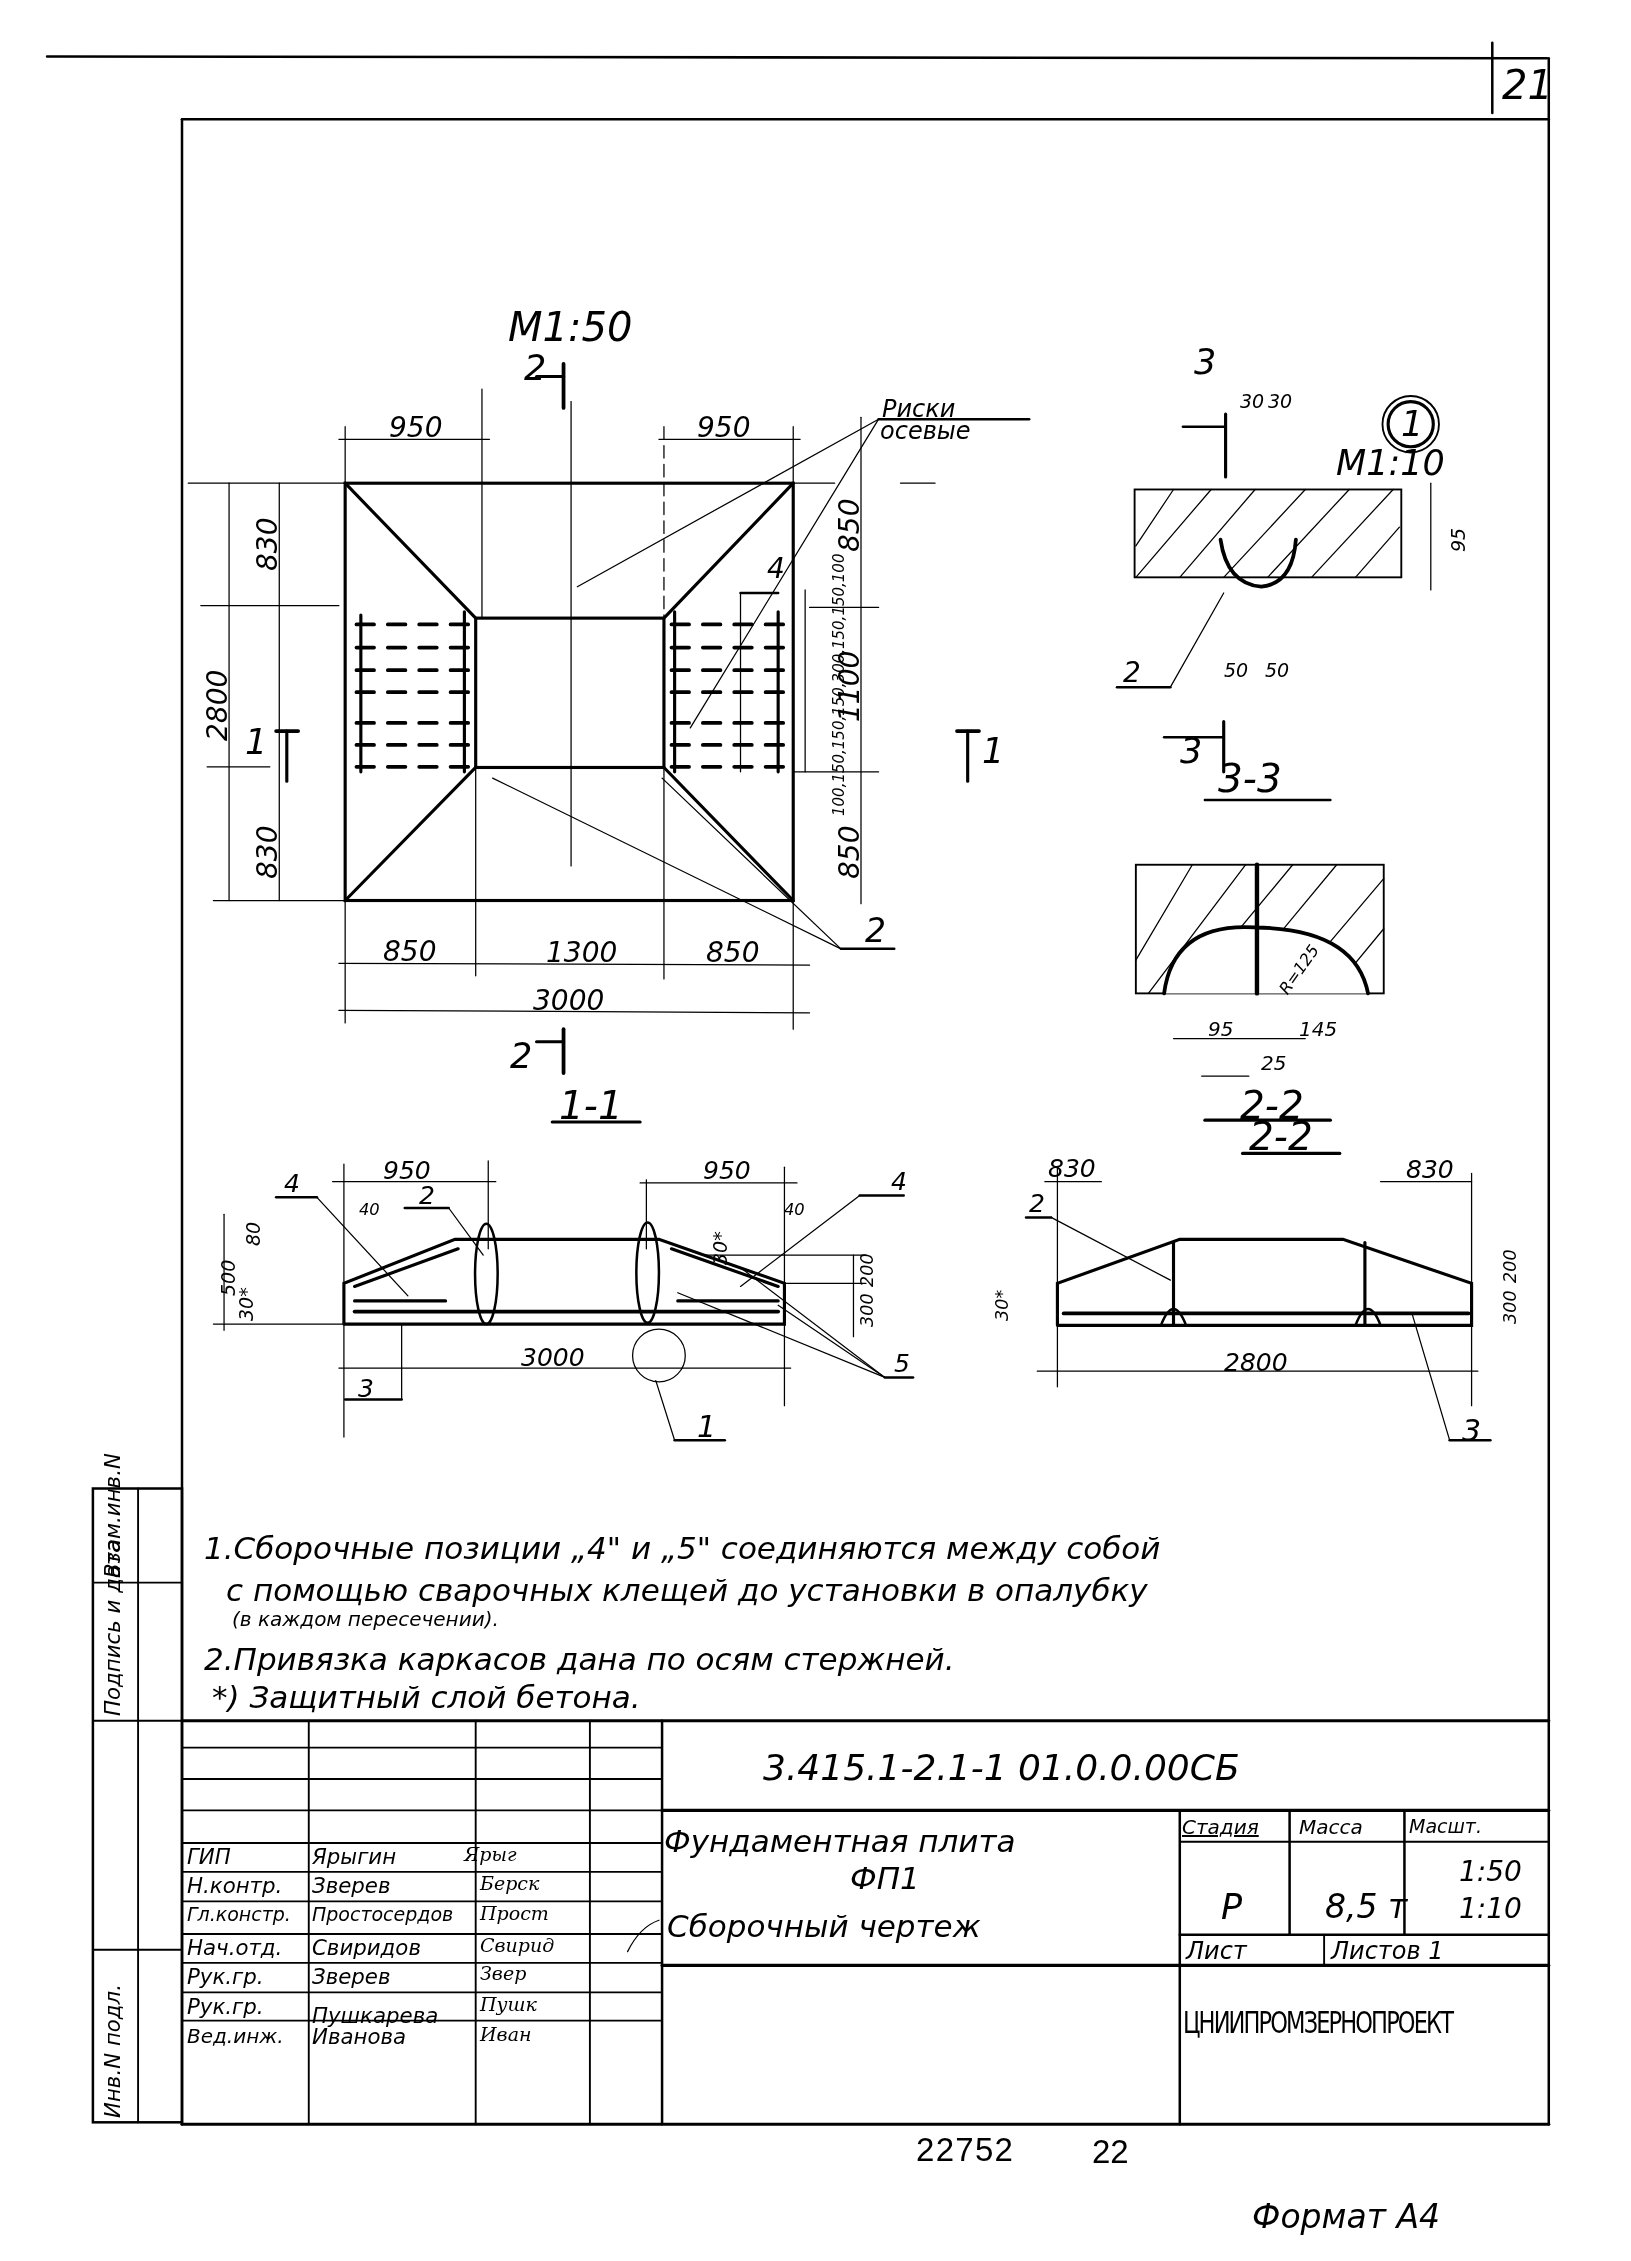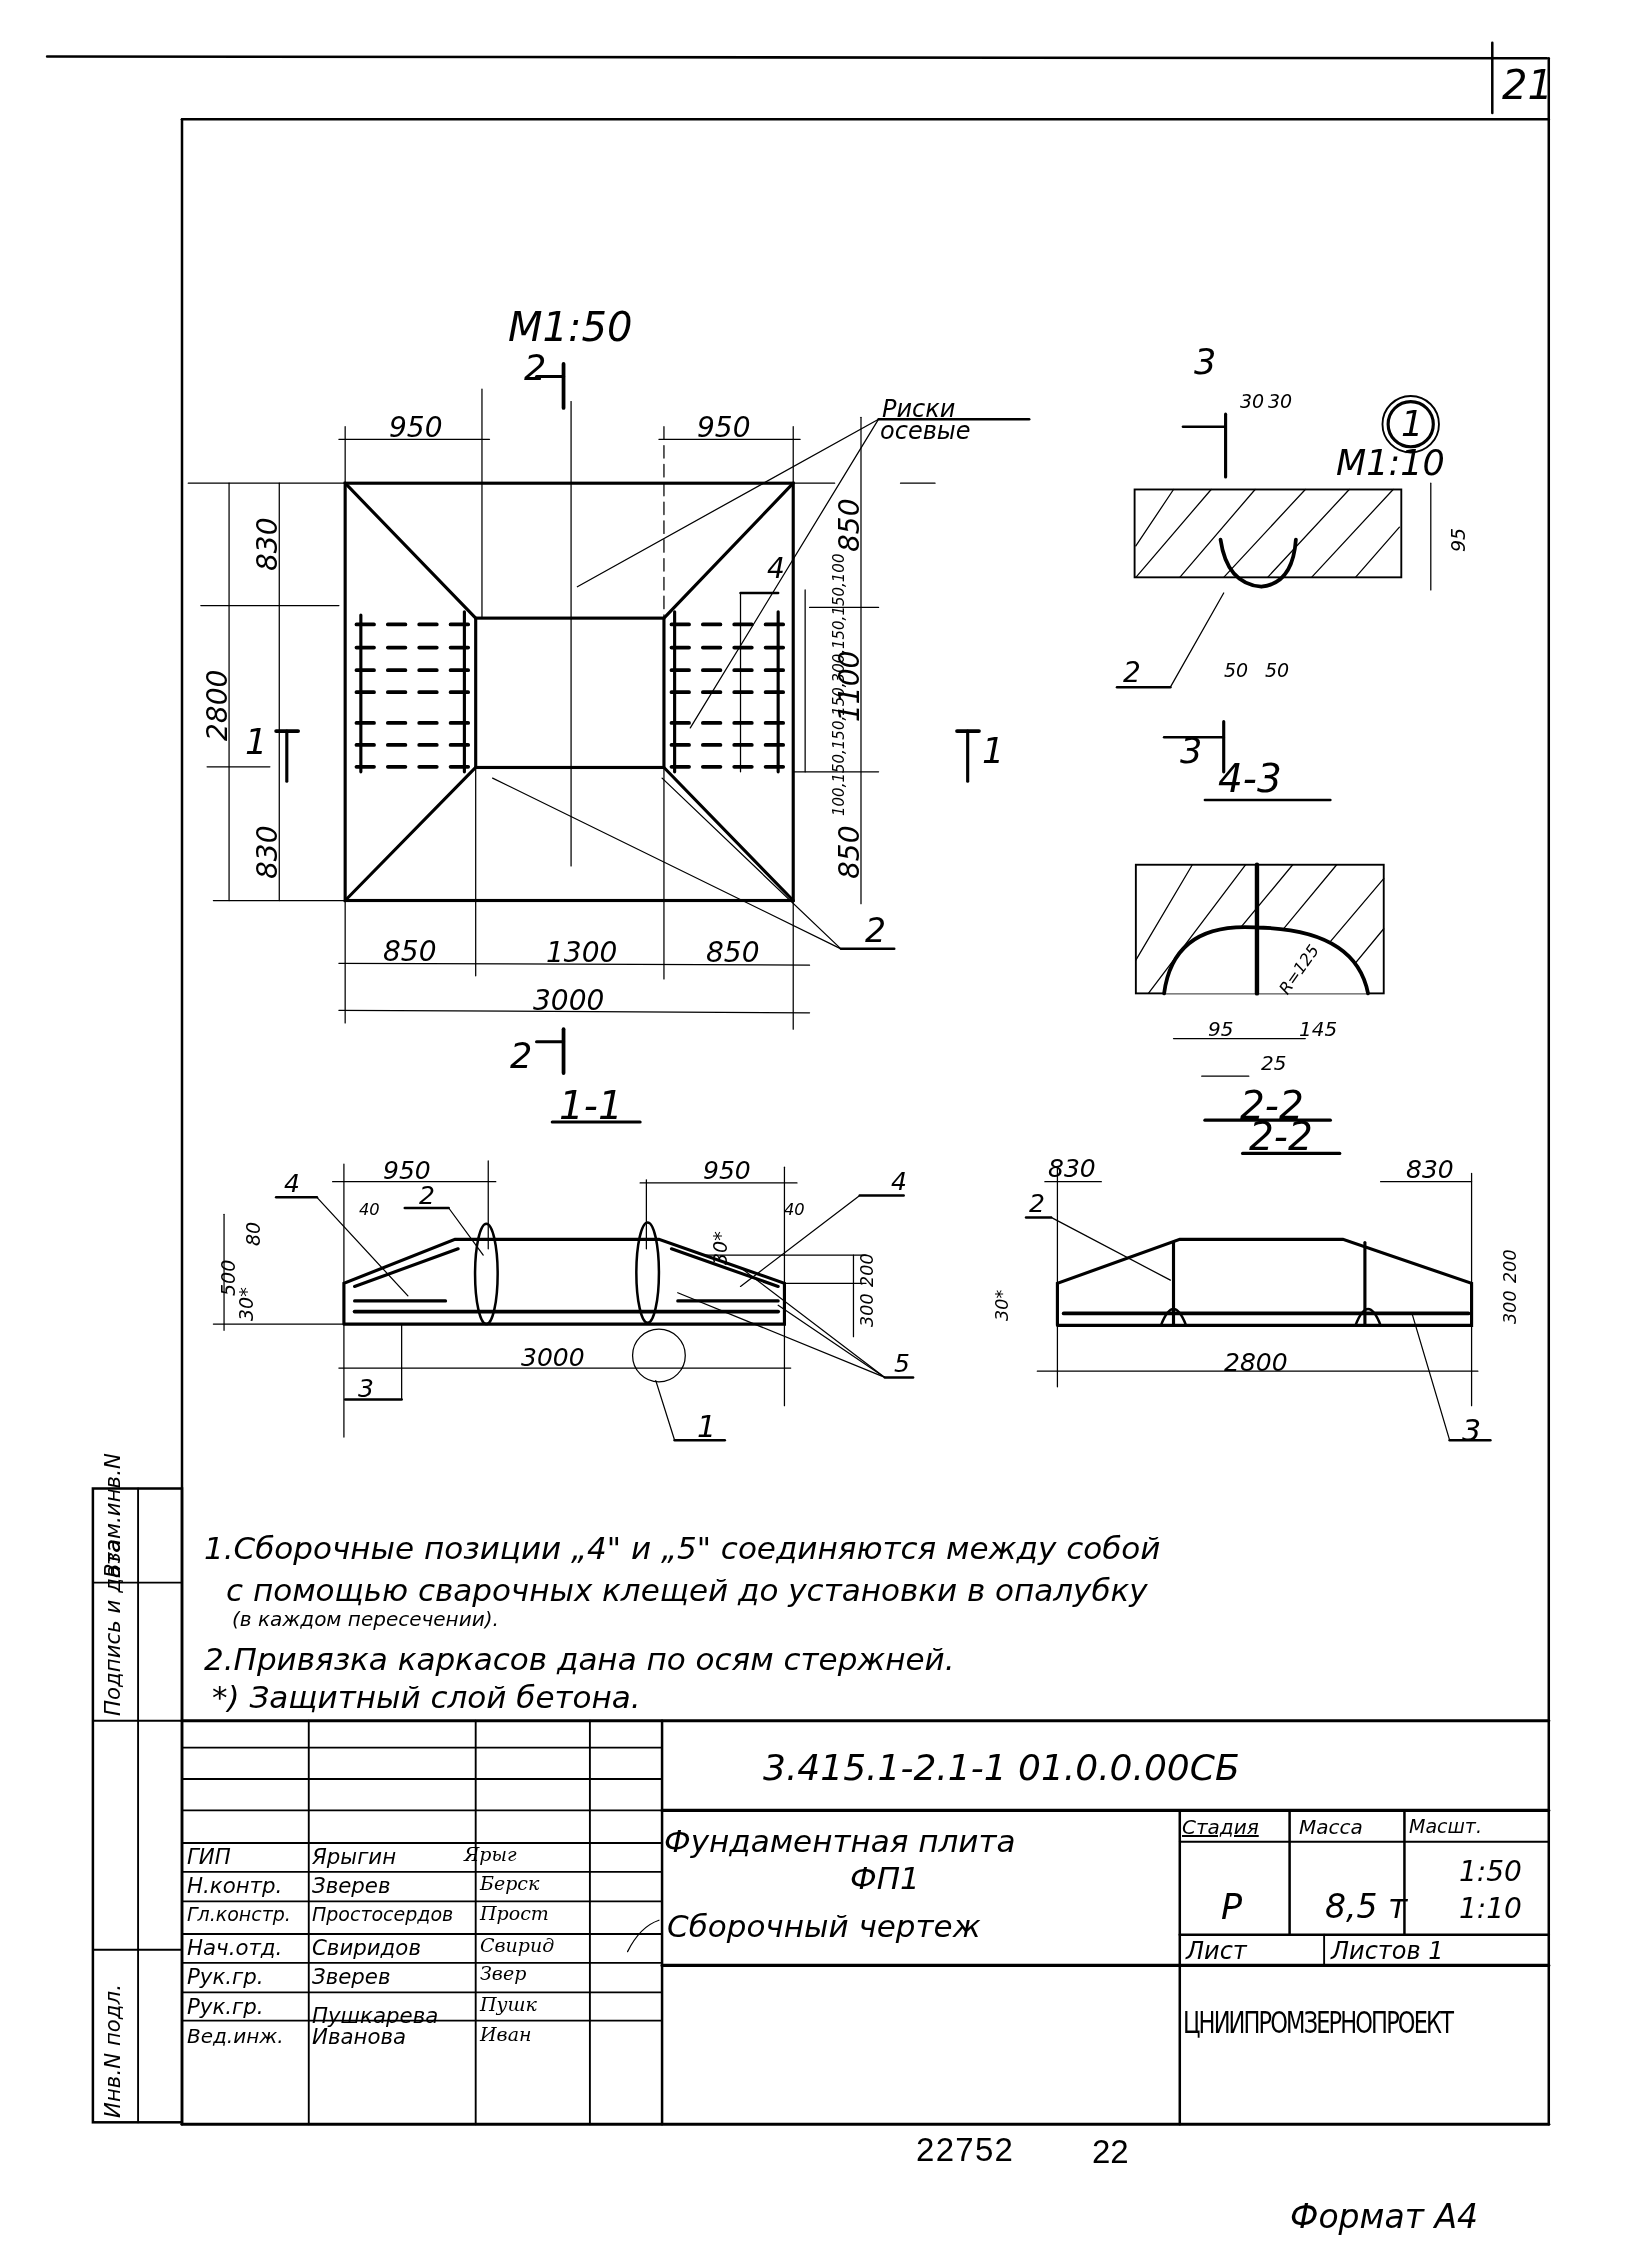--- a/index.html
+++ b/index.html
@@ -260,21 +260,21 @@
   <div class="abs hand" style="left:546px;top:936px;font-size:28px;">1300</div>
   <div class="abs hand" style="left:706px;top:936px;font-size:28px;">850</div>
   <div class="abs hand" style="left:533px;top:984px;font-size:28px;">3000</div>
 </div>
 
 <div>
   <div class="abs hand" style="left:1401px;top:404px;font-size:35px;">1</div>
   <div class="abs hand" style="left:1336px;top:443px;font-size:35px;">М1:10</div>
   <div class="abs hand" style="left:1194px;top:342px;font-size:35px;">3</div>
   <div class="abs hand" style="left:1180px;top:731px;font-size:35px;">3</div>
-  <div class="abs hand" style="left:1218px;top:756px;font-size:39px;">4-3</div>
+  <div class="abs hand" style="left:1218px;top:756px;font-size:39px;">3-3</div>
   <div class="abs hand" style="left:1123px;top:656px;font-size:28px;">2</div>
   <div class="abs hand" style="left:1240px;top:390px;font-size:19px;">30</div>
   <div class="abs hand" style="left:1268px;top:390px;font-size:19px;">30</div>
   <div class="abs hand" style="left:1224px;top:659px;font-size:19px;">50</div>
   <div class="abs hand" style="left:1265px;top:659px;font-size:19px;">50</div>
   <div class="abs hand vt" style="left:1447px;top:552px;font-size:19px;">95</div>
 </div>
 
 <div>
   <div class="abs hand" style="left:1208px;top:1017px;font-size:20px;">95</div>
@@ -373,14 +373,14 @@
     <div class="tb-cell" style="left:480px;top:1995px;font-size:19px;font-family:'DejaVu Serif',serif;">Пушк</div>
 
     <div class="tb-cell" style="left:187px;top:2026px;font-size:20px;">Вед.инж.</div>
     <div class="tb-cell" style="left:312px;top:2026px;font-size:21.3px;">Иванова</div>
     <div class="tb-cell" style="left:480px;top:2025px;font-size:19px;font-family:'DejaVu Serif',serif;">Иван</div>
   </div>
 </div>
 
 <div class="abs" style="left:916px;top:2131px;font-size:33px;font-family:'Liberation Sans',sans-serif;letter-spacing:1.3px;">22752</div>
 <div class="abs" style="left:1092px;top:2133px;font-size:33px;font-family:'Liberation Sans',sans-serif;">22</div>
-<div class="abs hand" style="left:1252px;top:2197px;font-size:33px;margin-left:38px;">Формат А4</div>
+<div class="abs hand" style="left:1252px;top:2197px;font-size:33px;">Формат А4</div>
 
 
 </body></html>

